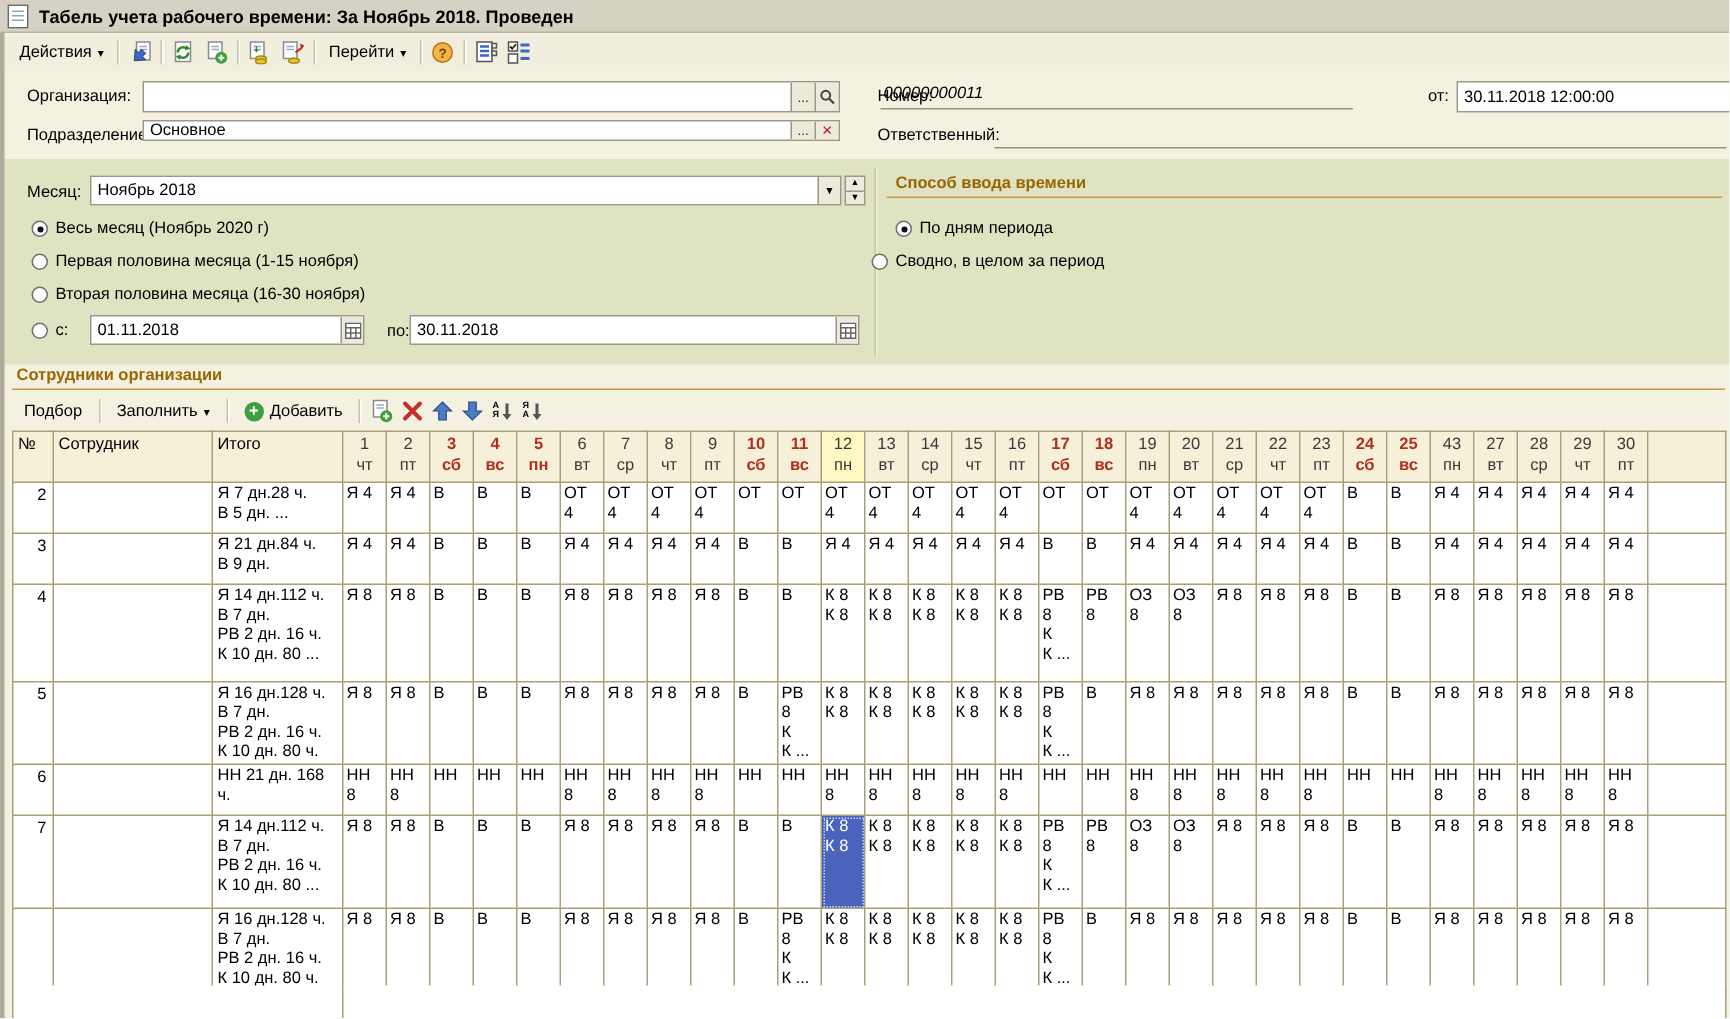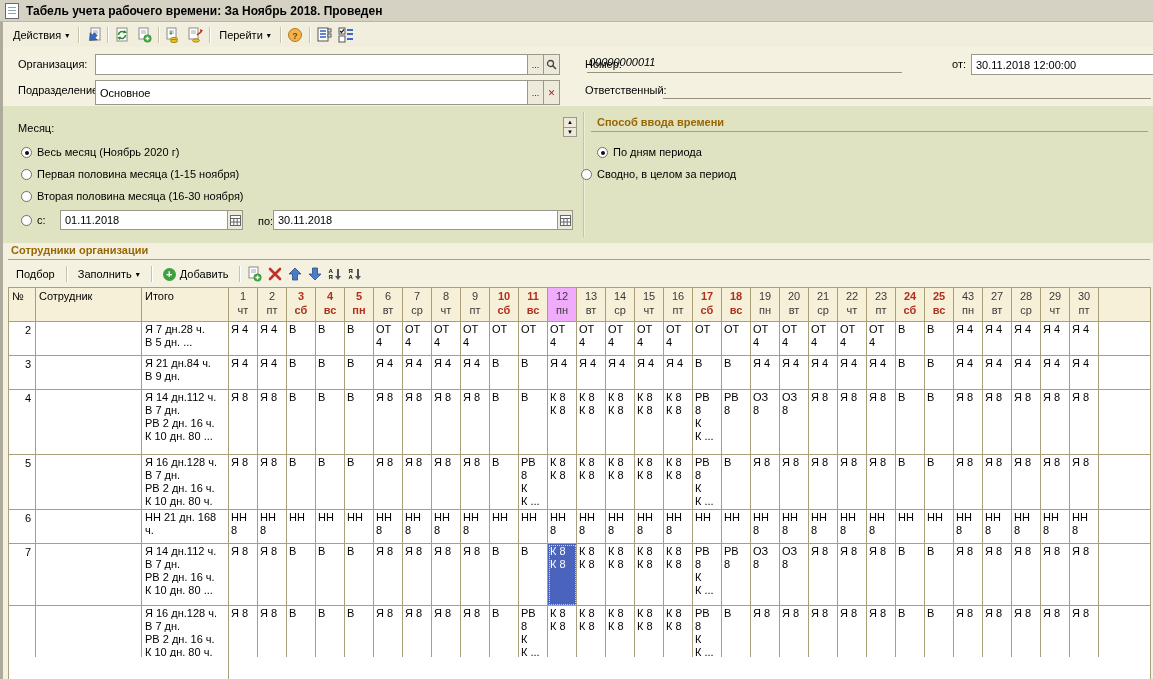--- a/index.html
+++ b/index.html
@@ -63,21 +63,21 @@
 
   
   .tblwrap{position:absolute;left:8px;top:287px;width:1143px;}
   table.ts{border-collapse:collapse;table-layout:fixed;width:1143px;background:#fff;}
   table.ts th,table.ts td{border:1px solid #A9A07A;vertical-align:top;overflow:hidden;}
   table.ts thead th{background:#F6F0D8;font-weight:normal;text-align:left;padding:2px 3px;height:34px;}
   table.ts thead th.day{text-align:center;padding:1px 0;}
   table.ts thead th.day .dn{line-height:14px;color:#3a3a3a;}
   table.ts thead th.day .dw{line-height:14px;color:#3a3a3a;}
   table.ts thead th.day.hol .dn,table.ts thead th.day.hol .dw{color:#B03020;font-weight:bold;}
-  table.ts thead th.day.cur{background:#f0abfc;}
+  table.ts thead th.day.cur{background:#fef9c3;}
   td.numc{text-align:right;padding:2px 4px 0 1px;}
   td.empc{padding:2px 3px;}
   td.totc{padding:1px 3px;white-space:pre-line;line-height:13px;}
   td.dayc{padding:1px 2px;white-space:pre-line;line-height:13px;}
   td.dayc.sel{background:#4A63BD;color:#fff;outline:1px dotted #C9D2F2;outline-offset:-2px;}
   tbody tr:nth-child(1){height:34px;}
   tbody tr:nth-child(2){height:34px;}
   tbody tr:nth-child(3){height:65px;}
   tbody tr:nth-child(4){height:50px;}
   tbody tr:nth-child(5){height:34px;}
@@ -202,32 +202,36 @@
     </span>
   </div>
   <span class="lbl" style="left:585px;top:58px;">Номер:</span>
   <div class="flatline" style="left:587px;top:53px;width:315px;height:20px;font-style:italic;"><span>00000000011</span></div>
   <span class="lbl" style="left:952px;top:58px;">от:</span>
   <div class="box" style="left:971px;top:54px;width:196px;height:21px;">
     <span class="val">30.11.2018 12:00:00</span>
   </div>
 
   <span class="lbl" style="left:18px;top:84px;">Подразделение:</span>
-  <div class="box" style="left:95px;top:80px;width:465px;height:25px;">
+  <div class="box" style="left:95px;top:80px;width:465px;height:14px;">
     <span class="val">Основное</span>
     <span class="sqbtn">...</span>
     <span class="sqbtn" style="color:#B02020;font-weight:bold;">✕</span>
   </div>
   <span class="lbl" style="left:585px;top:84px;">Ответственный:</span>
   <div class="flatline" style="left:663px;top:79px;width:488px;height:20px;"><span></span></div>
 
   <div class="green">
     <div class="vdiv"></div>
 
     <span class="lbl" style="left:15px;top:16px;">Месяц:</span>
+    <div class="box" style="left:57px;top:11px;width:501px;height:20px;">
+      <span class="val">Ноябрь 2018</span>
+      <span class="cbtn">▼</span>
+    </div>
     <div class="spinner" style="left:560px;top:11px;height:20px;">
       <span>▲</span>
       <span>▼</span>
     </div>
 
     <div class="radio-row" style="left:18px;top:40px;">
       <span class="rdo on"></span>
       <span>Весь месяц (Ноябрь 2020 г)</span>
     </div>
     <div class="radio-row" style="left:18px;top:62px;">

